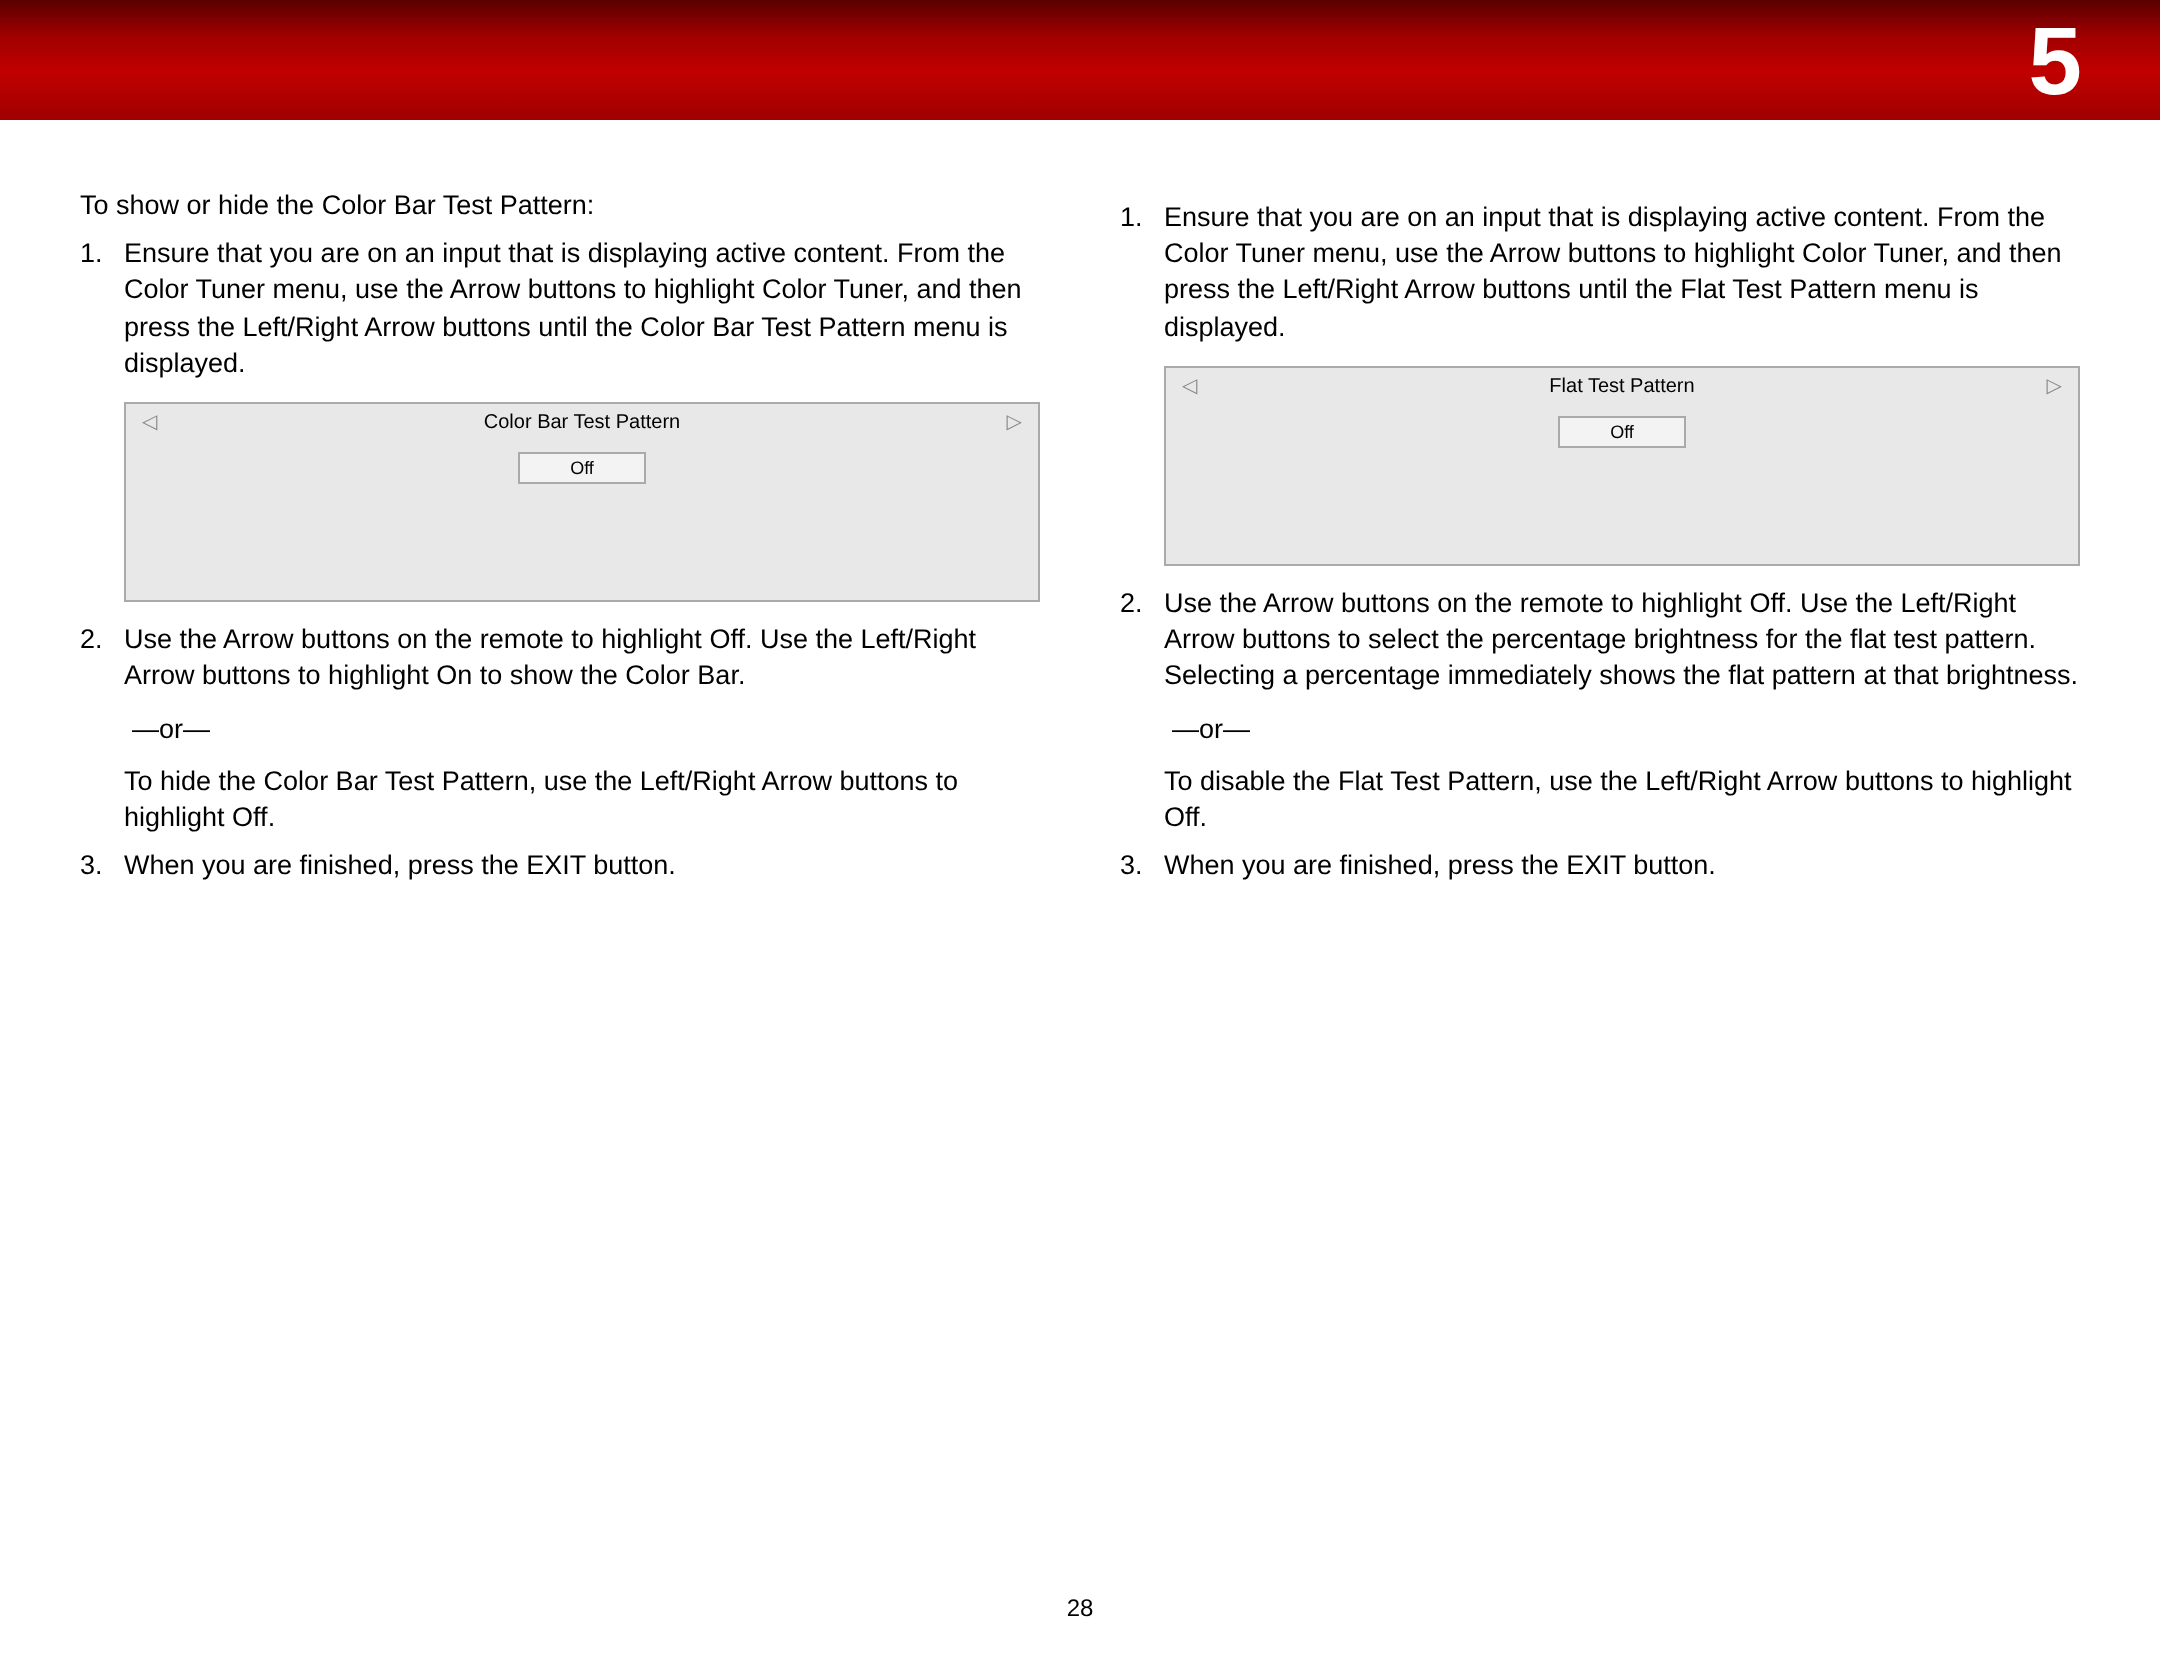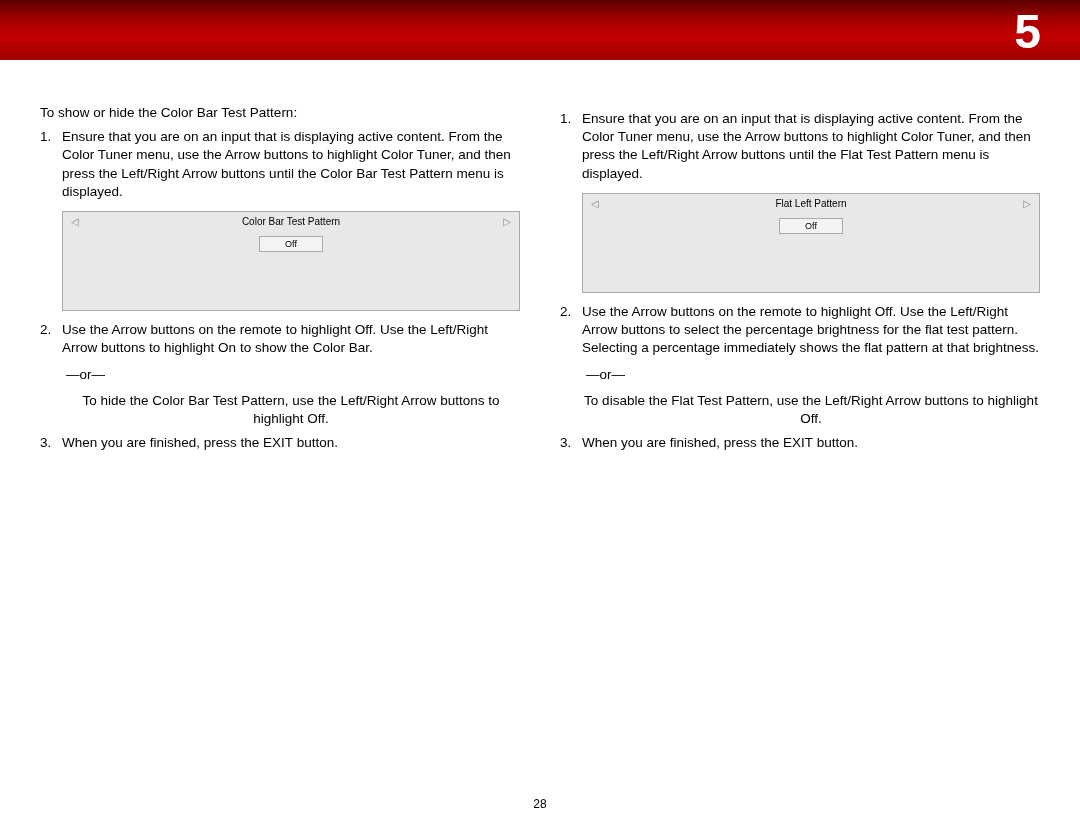--- a/index.html
+++ b/index.html
@@ -23,21 +23,21 @@
     position: absolute;
     right: 38px;
     top: 0px;
     color: #fff;
     font-size: 48px;
     font-weight: bold;
     letter-spacing: 1px;
   }
   .content {
     display: flex;
-    padding: 44px 40px 0 40px;
+    padding: 34px 40px 0 40px;
     gap: 40px;
   }
   .col {
     flex: 1;
     min-width: 0;
   }
   .intro {
     margin-bottom: 6px;
   }
   ol {
@@ -86,21 +86,20 @@
     margin: 4px auto 0 auto;
     border: 1px solid #aaa;
     background: #f3f3f3;
     font-size: 9px;
     display: flex;
     align-items: center;
     justify-content: center;
   }
   .sub {
     margin-top: 8px;
-    text-align: center;
   }
   .or {
     margin: 8px 4px;
   }
   .page-num {
     position: absolute;
     bottom: 22px;
     left: 0;
     width: 100%;
     text-align: center;
@@ -146,21 +145,21 @@
   </div>
 
   <div class="col">
     <ol>
       <li>
         <span>Ensure that you are on an input that is displaying active content. From the Color Tuner menu, use the </span><b>Arrow</b><span> buttons to highlight </span><b>Color Tuner</b><span>, and then press the </span><b>Left/Right</b><span> Arrow buttons until the Flat Test Pattern menu is displayed.</span>
 
         <div class="menu-box">
           <div class="menu-title-row">
             <span class="arrow left">◁</span>
-            <span>Flat Left Pattern</span>
+            <span>Flat Test Pattern</span>
             <span class="arrow right">▷</span>
           </div>
           <div class="menu-value">Off</div>
         </div>
       </li>
       <li>
         <span>Use the </span><b>Arrow</b><span> buttons on the remote to highlight </span><b>Off</b><span>. Use the </span><b>Left/Right Arrow</b><span> buttons to select the percentage brightness for the flat test pattern. Selecting a percentage immediately shows the flat pattern at that brightness.</span>
         <p class="or">—or—</p>
         <p class="sub">
           <span>To disable the Flat Test Pattern, use the </span><b>Left/Right Arrow</b><span> buttons to highlight </span><b>Off</b><span>.</span>

